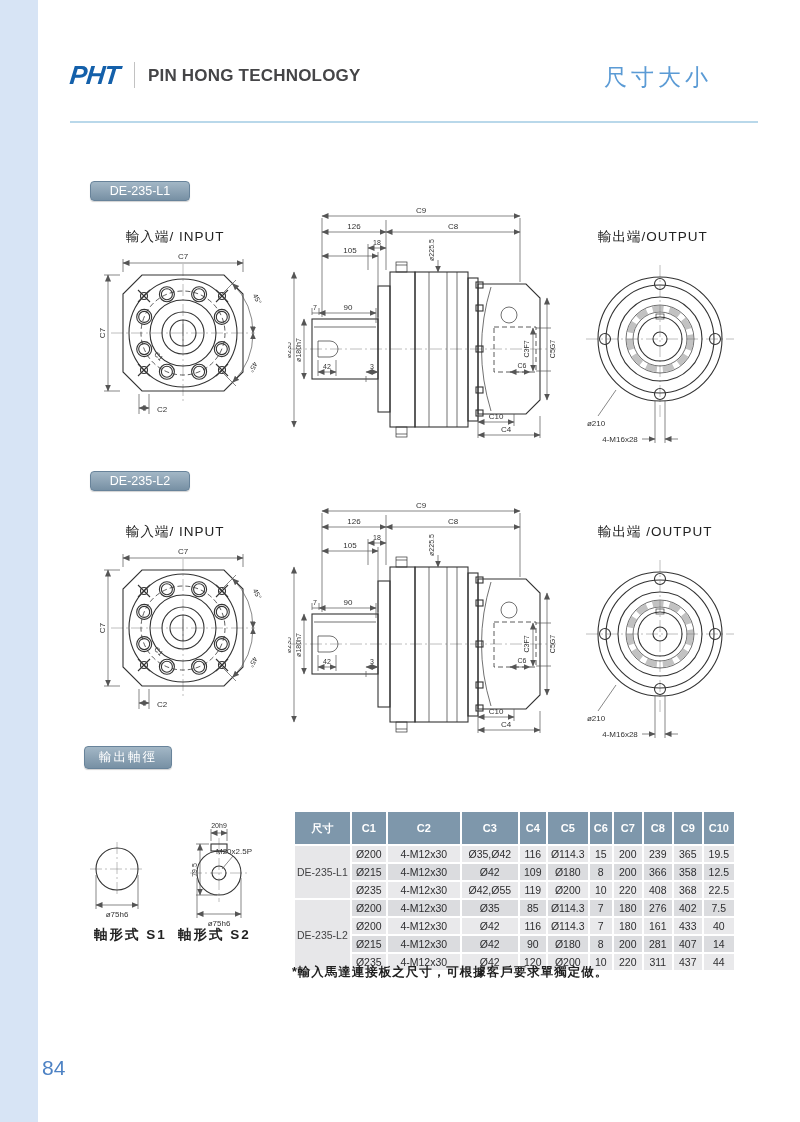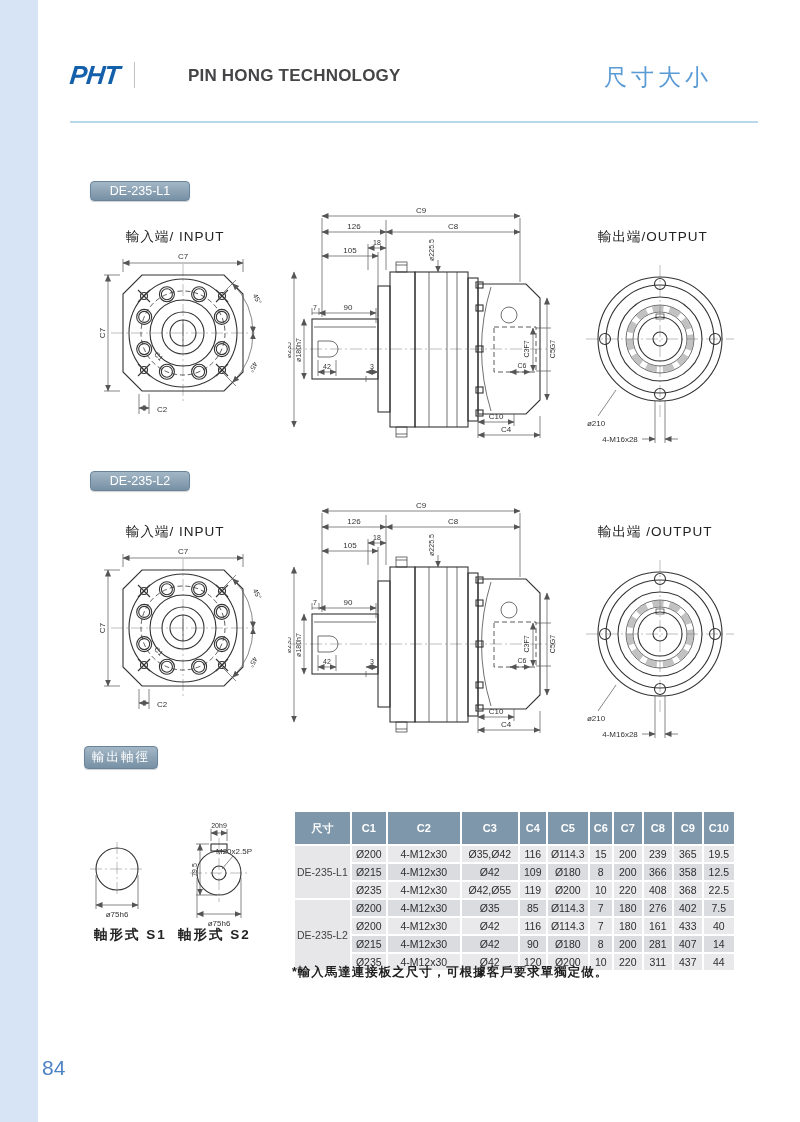--- a/index.html
+++ b/index.html
@@ -4,30 +4,30 @@
 <style>
   html,body{margin:0;padding:0;background:#888;}
   *{box-sizing:border-box;}
   .page{position:relative;width:800px;height:1122px;background:#ffffff;overflow:hidden;
         font-family:"Liberation Sans","DejaVu Sans",sans-serif;color:#333;}
   .sidebar-strip{position:absolute;left:0;top:0;width:38px;height:1122px;background:#d7e4f5;}
   
   .brand-logo{position:absolute;left:70px;top:60px;font-size:26px;font-weight:900;font-style:italic;
               color:#1460aa;letter-spacing:-1px;transform:skewX(-6deg);}
   .brand-divider{position:absolute;left:134px;top:62px;width:1px;height:26px;background:#c2c2c2;}
-  .brand-name{position:absolute;left:148px;top:66px;font-size:17px;font-weight:700;color:#454547;letter-spacing:0.2px;margin-left:40px;}
+  .brand-name{position:absolute;left:148px;top:66px;font-size:17px;font-weight:700;color:#454547;letter-spacing:0.2px;}
   .page-title{position:absolute;left:604px;top:62px;font-size:23px;color:#5b9bd5;letter-spacing:4px;}
   .header-rule{position:absolute;left:70px;top:121px;width:688px;height:2px;background:#b9d8ea;}
   
   .badge{position:absolute;background:linear-gradient(180deg,#a3b7c6,#7790a4);border:1px solid #68839a;
          border-radius:4px;color:#fff;font-size:12.5px;text-align:center;padding:2px 0;
          box-shadow:0 1px 1px rgba(0,0,0,.18);}
   .badge-l1{left:90px;top:181px;width:100px;}
   .badge-l2{left:90px;top:471px;width:100px;}
-  .badge-shaft{left:84px;top:746px;width:74px;letter-spacing:2px;}
+  .badge-shaft{left:84px;top:746px;width:88px;letter-spacing:2px;}
   
   .gearbox-row{position:absolute;left:0;width:800px;height:258px;}
   .row-l1{top:200px;} .row-l2{top:495px;}
   .view-title{position:absolute;font-size:13.5px;color:#222;letter-spacing:1px;}
   .input-title{left:126px;top:28px;}
   .output-title{left:598px;top:28px;width:170px;text-align:left;}
   .front-svg{position:absolute;left:95px;top:36px;width:205px;height:195px;}
   .side-svg{position:absolute;left:288px;top:2px;width:272px;height:240px;}
   .output-svg{position:absolute;left:572px;top:44px;width:190px;height:205px;}
   

